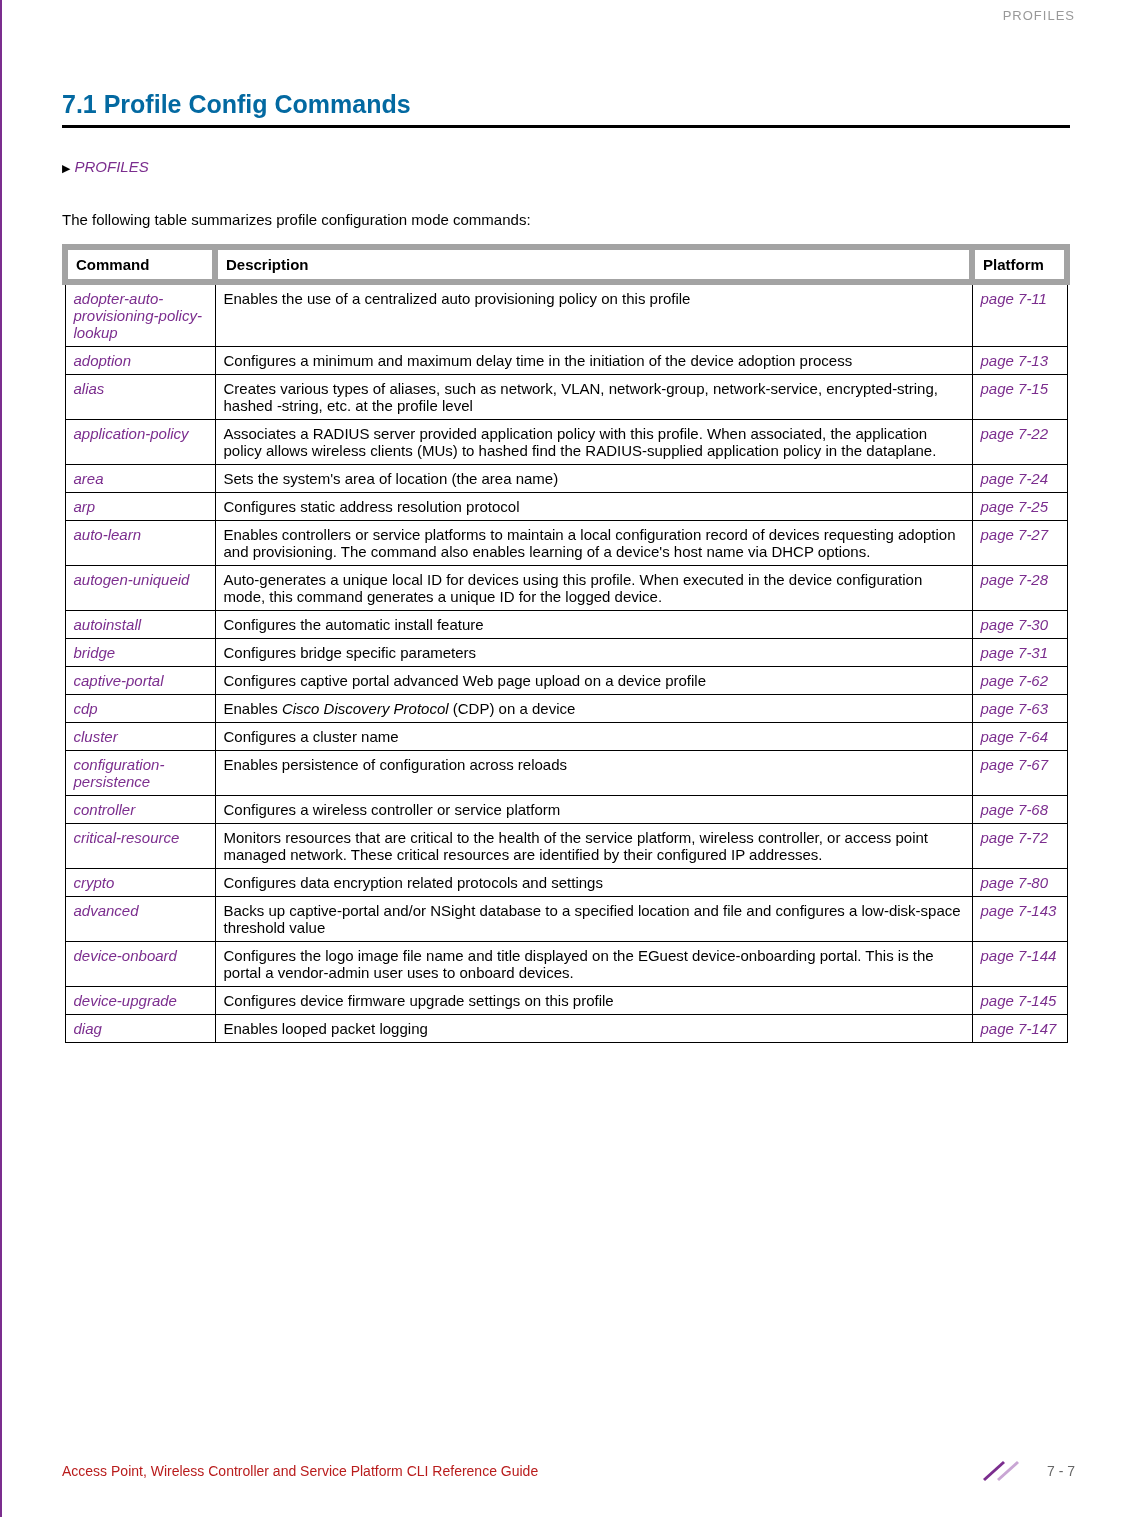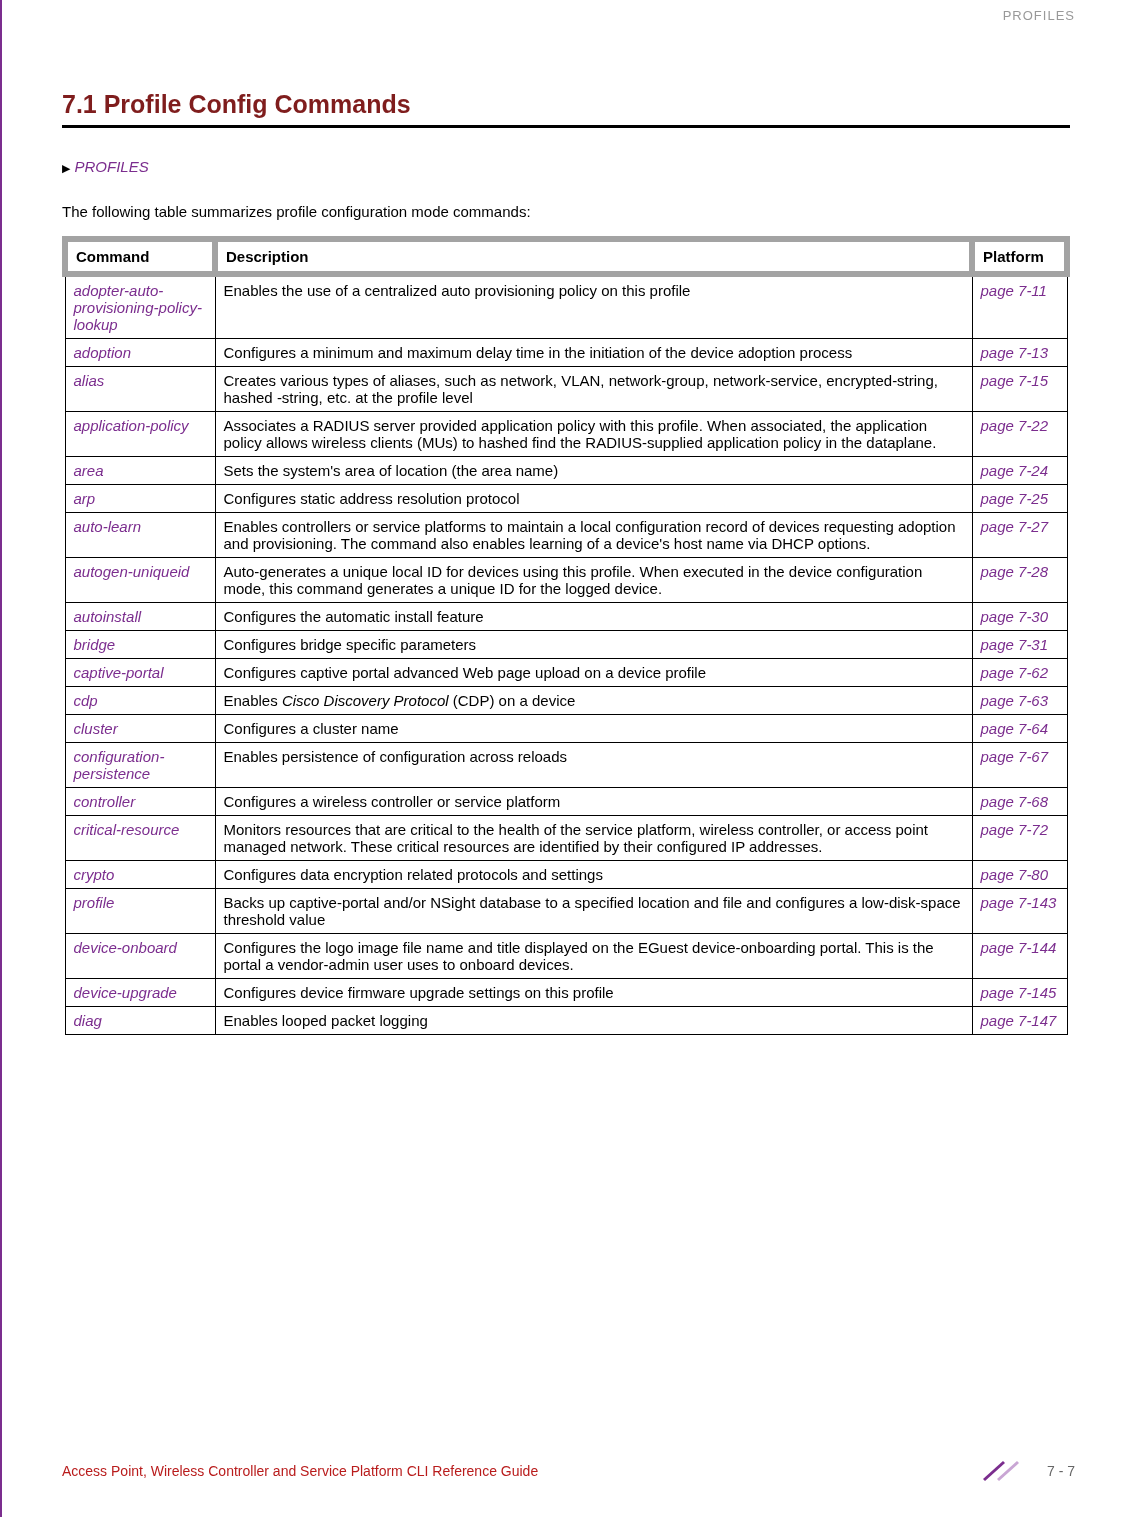--- a/index.html
+++ b/index.html
@@ -22,36 +22,36 @@
     top: 8px;
     right: 50px;
     color: #999;
     font-size: 13px;
     letter-spacing: 1px;
   }
   .content {
     padding: 90px 55px 0 60px;
   }
   .section-title {
-    color: #7f1d1d;
+    color: #0369a1;
     font-size: 25px;
     font-weight: bold;
     margin-bottom: 6px;
   }
   .section-title-underline {
     height: 3px;
     background: #000;
     width: 100%;
     margin-bottom: 30px;
   }
   .breadcrumb {
     color: #7b2d8e;
     font-style: italic;
     font-size: 15px;
-    margin-bottom: 28px;
+    margin-bottom: 36px;
   }
   .breadcrumb .arrow {
     font-style: normal;
     color: #000;
     margin-right: 4px;
     font-size: 11px;
   }
   .intro-text {
     font-size: 15px;
     margin-bottom: 16px;
@@ -212,21 +212,21 @@
             <td class="cmd-cell">critical-resource</td>
             <td>Monitors resources that are critical to the health of the service platform, wireless controller, or access point managed network. These critical resources are identified by their configured IP addresses.</td>
             <td class="ref-cell">page 7-72</td>
           </tr>
           <tr>
             <td class="cmd-cell">crypto</td>
             <td>Configures data encryption related protocols and settings</td>
             <td class="ref-cell">page 7-80</td>
           </tr>
           <tr>
-            <td class="cmd-cell">profile</td>
+            <td class="cmd-cell">advanced</td>
             <td>Backs up captive-portal and/or NSight database to a specified location and file and configures a low-disk-space threshold value</td>
             <td class="ref-cell">page 7-143</td>
           </tr>
           <tr>
             <td class="cmd-cell">device-onboard</td>
             <td>Configures the logo image file name and title displayed on the EGuest device-onboarding portal. This is the portal a vendor-admin user uses to onboard devices.</td>
             <td class="ref-cell">page 7-144</td>
           </tr>
           <tr>
             <td class="cmd-cell">device-upgrade</td>

